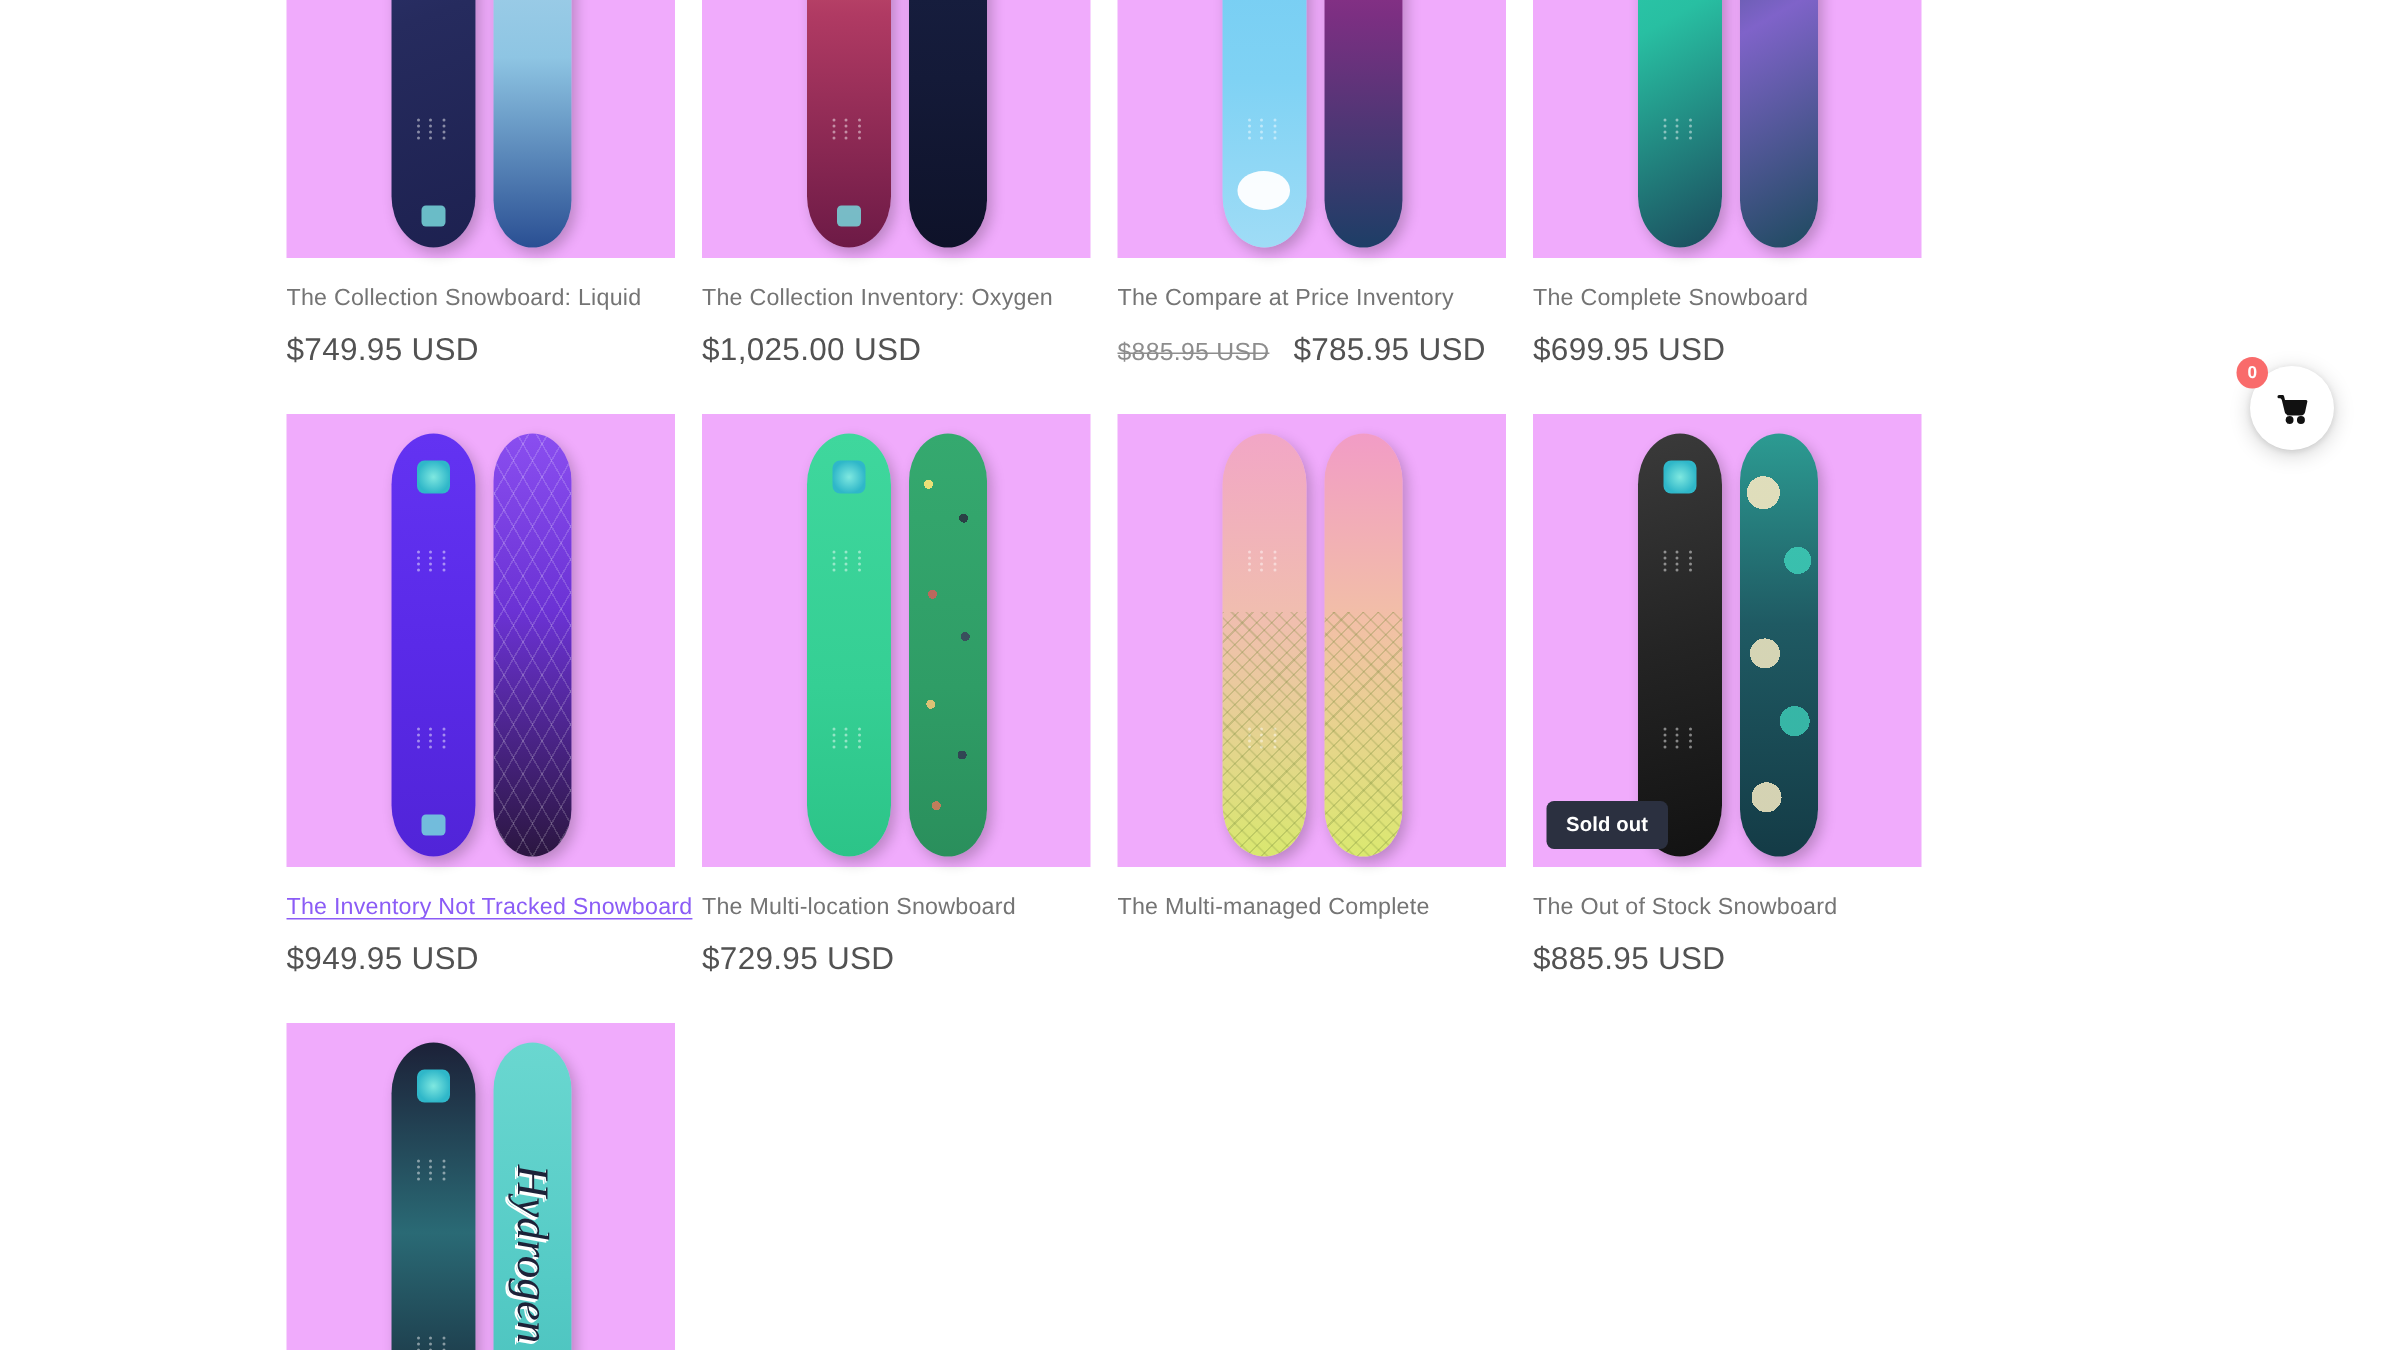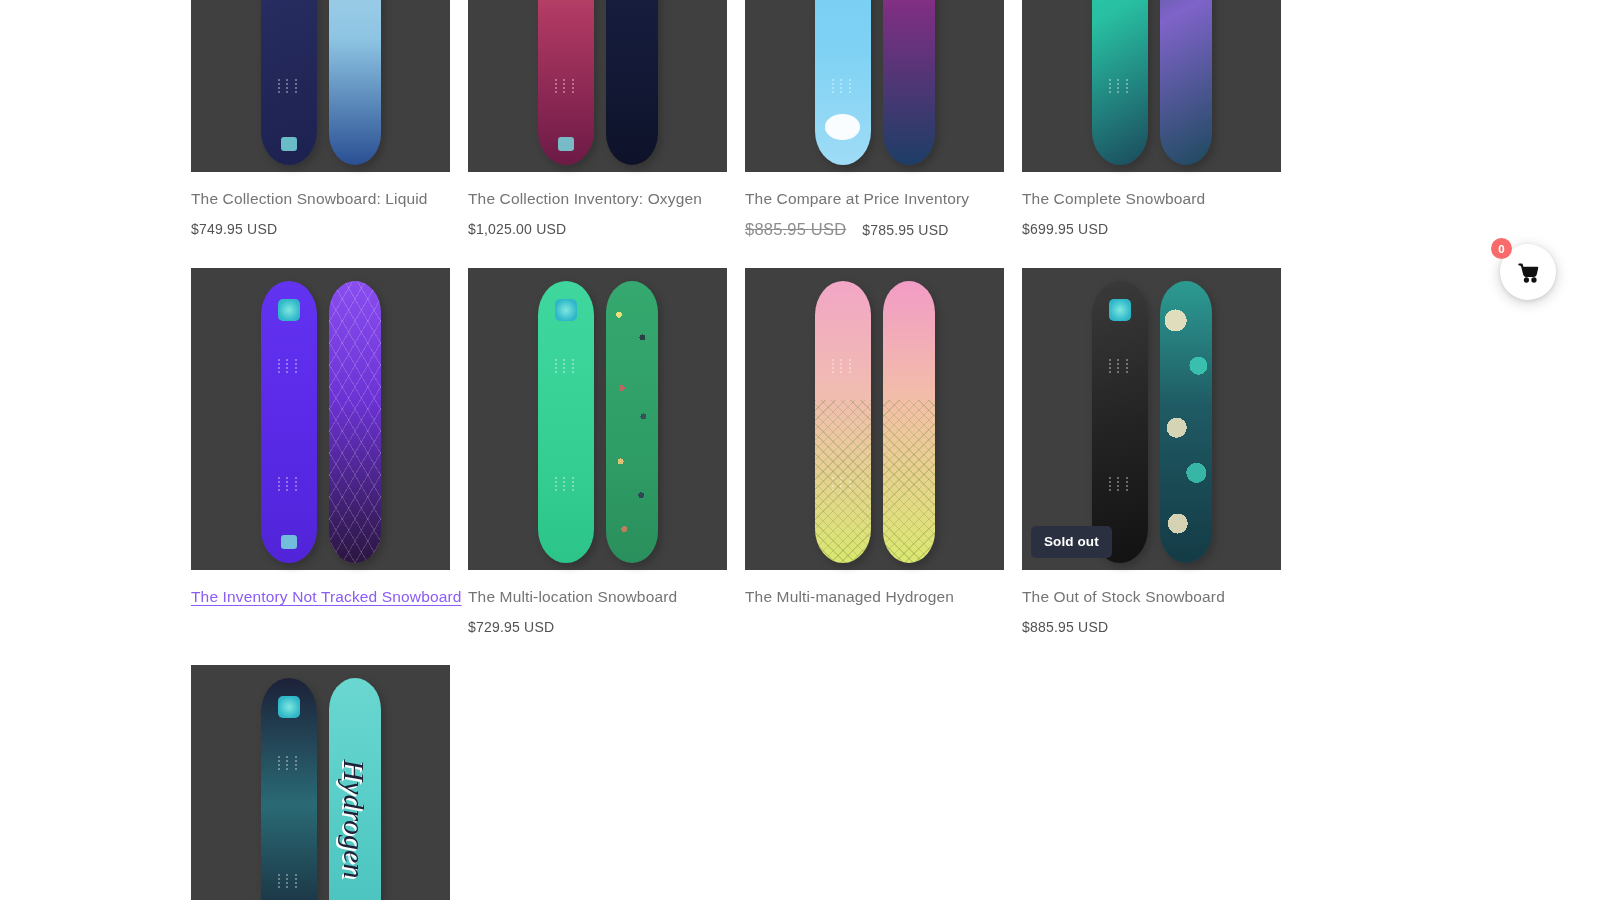--- a/index.html
+++ b/index.html
@@ -40,21 +40,21 @@
     padding-bottom: 29px;
   }
 
   .card-media {
     position: relative;
     width: 259px;
     height: 302px;
     display: flex;
     align-items: flex-end;
     justify-content: center;
-    background: #404040;
+    background: #f0abfc;
     overflow: visible;
   }
 
   .boards {
     display: flex;
     align-items: flex-end;
     justify-content: center;
     gap: 12px;
     height: 100%;
     padding-bottom: 7px;
@@ -159,21 +159,21 @@
     color: #8b5cf6;
   }
 
   .price-row {
     margin-top: 10px;
     display: flex;
     align-items: baseline;
     gap: 16px;
   }
   .price {
-    font-size: 14px;
+    font-size: 21px;
     line-height: 1.3;
     color: #525252;
     letter-spacing: .2px;
   }
   .price-compare {
     font-size: 16.5px;
     color: #8d8d8d;
     text-decoration: line-through;
     letter-spacing: .2px;
   }
@@ -398,20 +398,24 @@
               <span class="tail-chip" style="background:rgba(120,215,220,.85);"></span>
 
       </span>
       <span class="board thin" style="background:linear-gradient(180deg,#8a4ef0 0%,#6b32d4 42%,#2b1640 100%);">
         <span style="position:absolute;inset:0;background-image:repeating-linear-gradient(60deg,rgba(255,255,255,.16) 0 1px,transparent 1px 11px),repeating-linear-gradient(-60deg,rgba(255,255,255,.16) 0 1px,transparent 1px 11px);"></span>
 
       </span>
     </span>
     </div>
     <a href="#" class="card-title hovered">The Inventory Not Tracked Snowboard</a>
+    <div class="price-row">
+
+      <span class="price">$949.95 USD</span>
+    </div>
   </div>
       <div class="card">
     <div class="card-media">
 
     <span class="boards">
       <span class="board" style="background:linear-gradient(180deg,#3fd79d 0%,#35cf94 60%,#2cc488 100%);">
         <span class="logo-chip" style="background:radial-gradient(circle,#7fe8e0 0%,#2fb7c9 70%);"></span>
               <span class="binding-dots top">
                 <i></i>
                 <i></i>
@@ -488,21 +492,21 @@
                 <i></i>
               </span>
         <span style="position:absolute;left:0;right:0;bottom:0;height:58%;background-image:repeating-linear-gradient(45deg,rgba(120,140,60,.28) 0 1px,transparent 1px 7px),repeating-linear-gradient(-45deg,rgba(120,140,60,.28) 0 1px,transparent 1px 7px);"></span>
       </span>
       <span class="board thin" style="background:linear-gradient(180deg,#f29cc6 0%,#f2c0a6 45%,#dbe970 100%);">
         <span style="position:absolute;left:0;right:0;bottom:0;height:58%;background-image:repeating-linear-gradient(45deg,rgba(120,140,60,.28) 0 1px,transparent 1px 7px),repeating-linear-gradient(-45deg,rgba(120,140,60,.28) 0 1px,transparent 1px 7px);"></span>
 
       </span>
     </span>
     </div>
-    <a href="#" class="card-title">The Multi-managed Hydrogen</a>
+    <a href="#" class="card-title">The Multi-managed Complete</a>
   </div>
       <div class="card">
     <div class="card-media">
       <span class="badge badge-soldout">Sold out</span>
 
     <span class="boards">
       <span class="board" style="background:linear-gradient(165deg,#3a3a3a 0%,#242424 50%,#121212 100%);">
         <span class="logo-chip" style="background:radial-gradient(circle,#7fe8e0 0%,#2fb7c9 70%);"></span>
               <span class="binding-dots top">
                 <i></i>

